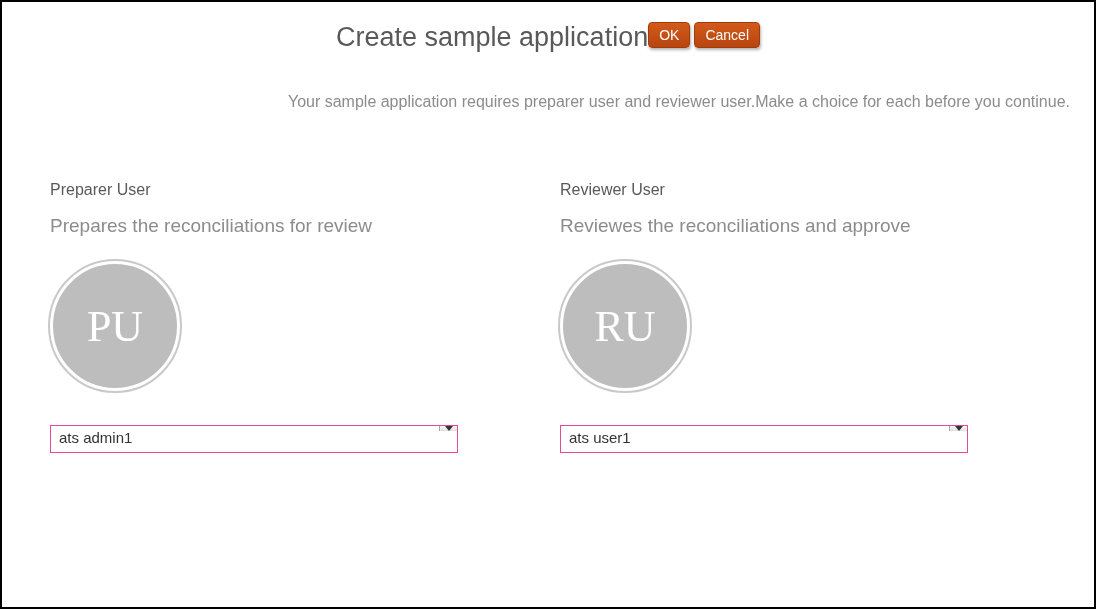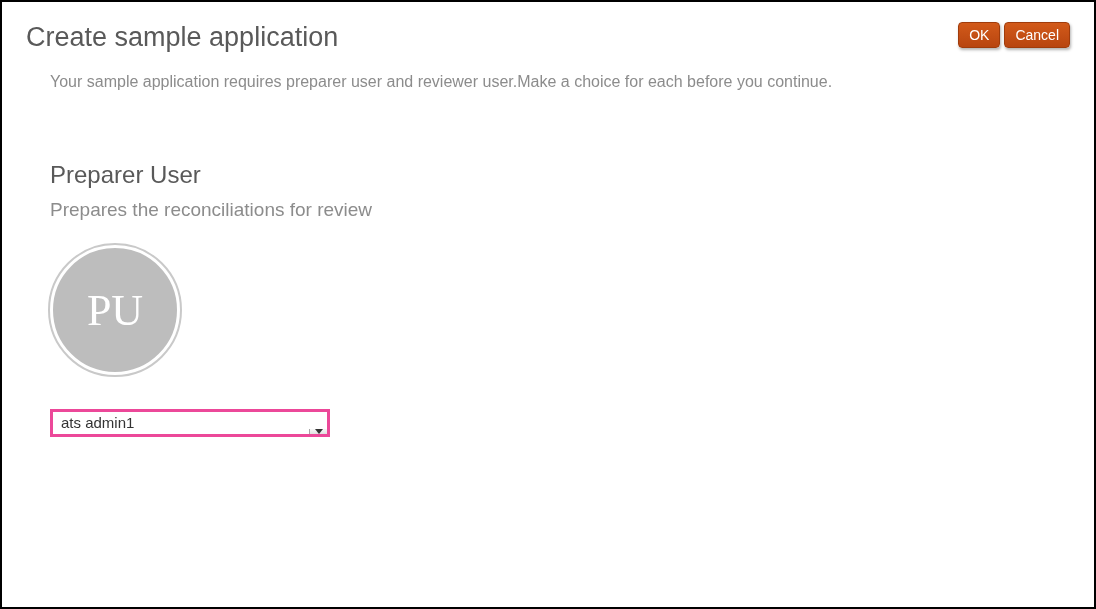--- a/index.html
+++ b/index.html
@@ -14,21 +14,21 @@
     .dialog {
       width: 1096px;
       height: 609px;
       border: 2px solid #000;
       background: #fff;
       position: relative;
       padding: 20px 24px;
     }
     .header {
       display: flex;
-      justify-content: space-between;
+      justify-content: center;
       align-items: flex-start;
     }
     .title {
       font-size: 27px;
       font-weight: 400;
       color: #595959;
     }
     .buttons {
       display: flex;
       gap: 4px;
@@ -38,38 +38,39 @@
       background: linear-gradient(to bottom, #d25a1a, #b84510);
       color: #fff;
       border: 1px solid #a03c0c;
       border-radius: 4px;
       padding: 4px 10px;
       font-size: 14px;
       cursor: pointer;
       box-shadow: 1px 2px 3px rgba(0,0,0,0.3);
     }
     .intro {
-      margin-top: 20px;
+      margin-top: 40px;
       margin-left: 24px;
       color: #8c8c8c;
       font-size: 16px;
+      text-align: right;
     }
     .columns {
       display: flex;
       margin-top: 70px;
       margin-left: 24px;
     }
     .col {
       width: 528px;
     }
     .col-title {
-      font-size: 24px;
+      font-size: 16px;
       font-weight: 400;
       color: #595959;
-      margin-bottom: 10px;
+      margin-bottom: 16px;
     }
     .col-desc {
       font-size: 19px;
       color: #8c8c8c;
       margin-bottom: 24px;
     }
     .avatar {
       width: 130px;
       height: 130px;
       border-radius: 50%;
@@ -79,26 +80,26 @@
       display: flex;
       align-items: center;
       justify-content: center;
       color: #fff;
       font-size: 44px;
       font-weight: 400;
       margin-bottom: 34px;
       font-family: Liberation Serif, serif;
     }
     .select-wrap {
-      width: 280px;
+      width: 408px;
       height: 28px;
-      border: 3px solid #ec4899;
+      border: 1px solid #ec4899;
       background: #fff;
       display: flex;
-      align-items: flex-end;
+      align-items: flex-start;
     }
     .select-value {
       flex: 1;
       padding: 3px 8px;
       font-size: 15px;
       color: #333;
       display: flex;
       align-items: center;
     }
     .select-arrow {
@@ -140,16 +141,31 @@
       <div class="select-wrap">
         <div class="select-value">ats admin1</div>
         <div class="select-arrow">
           <svg viewBox="0 0 8 5">
               <path d="M0 0 L8 0 L4 5 Z" fill="#333"></path>
             </svg>
         </div>
       </div>
     </div>
 
+    <div class="col">
+      <div class="col-title">Reviewer User</div>
+      <div class="col-desc">Reviewes the reconciliations and approve</div>
+      <div class="avatar">
+        <span>RU</span>
+      </div>
+      <div class="select-wrap">
+        <div class="select-value">ats user1</div>
+        <div class="select-arrow">
+          <svg viewBox="0 0 8 5">
+              <path d="M0 0 L8 0 L4 5 Z" fill="#333"></path>
+            </svg>
+        </div>
+      </div>
+    </div>
 
   </div>
 
 </div>
 
 </body></html>

